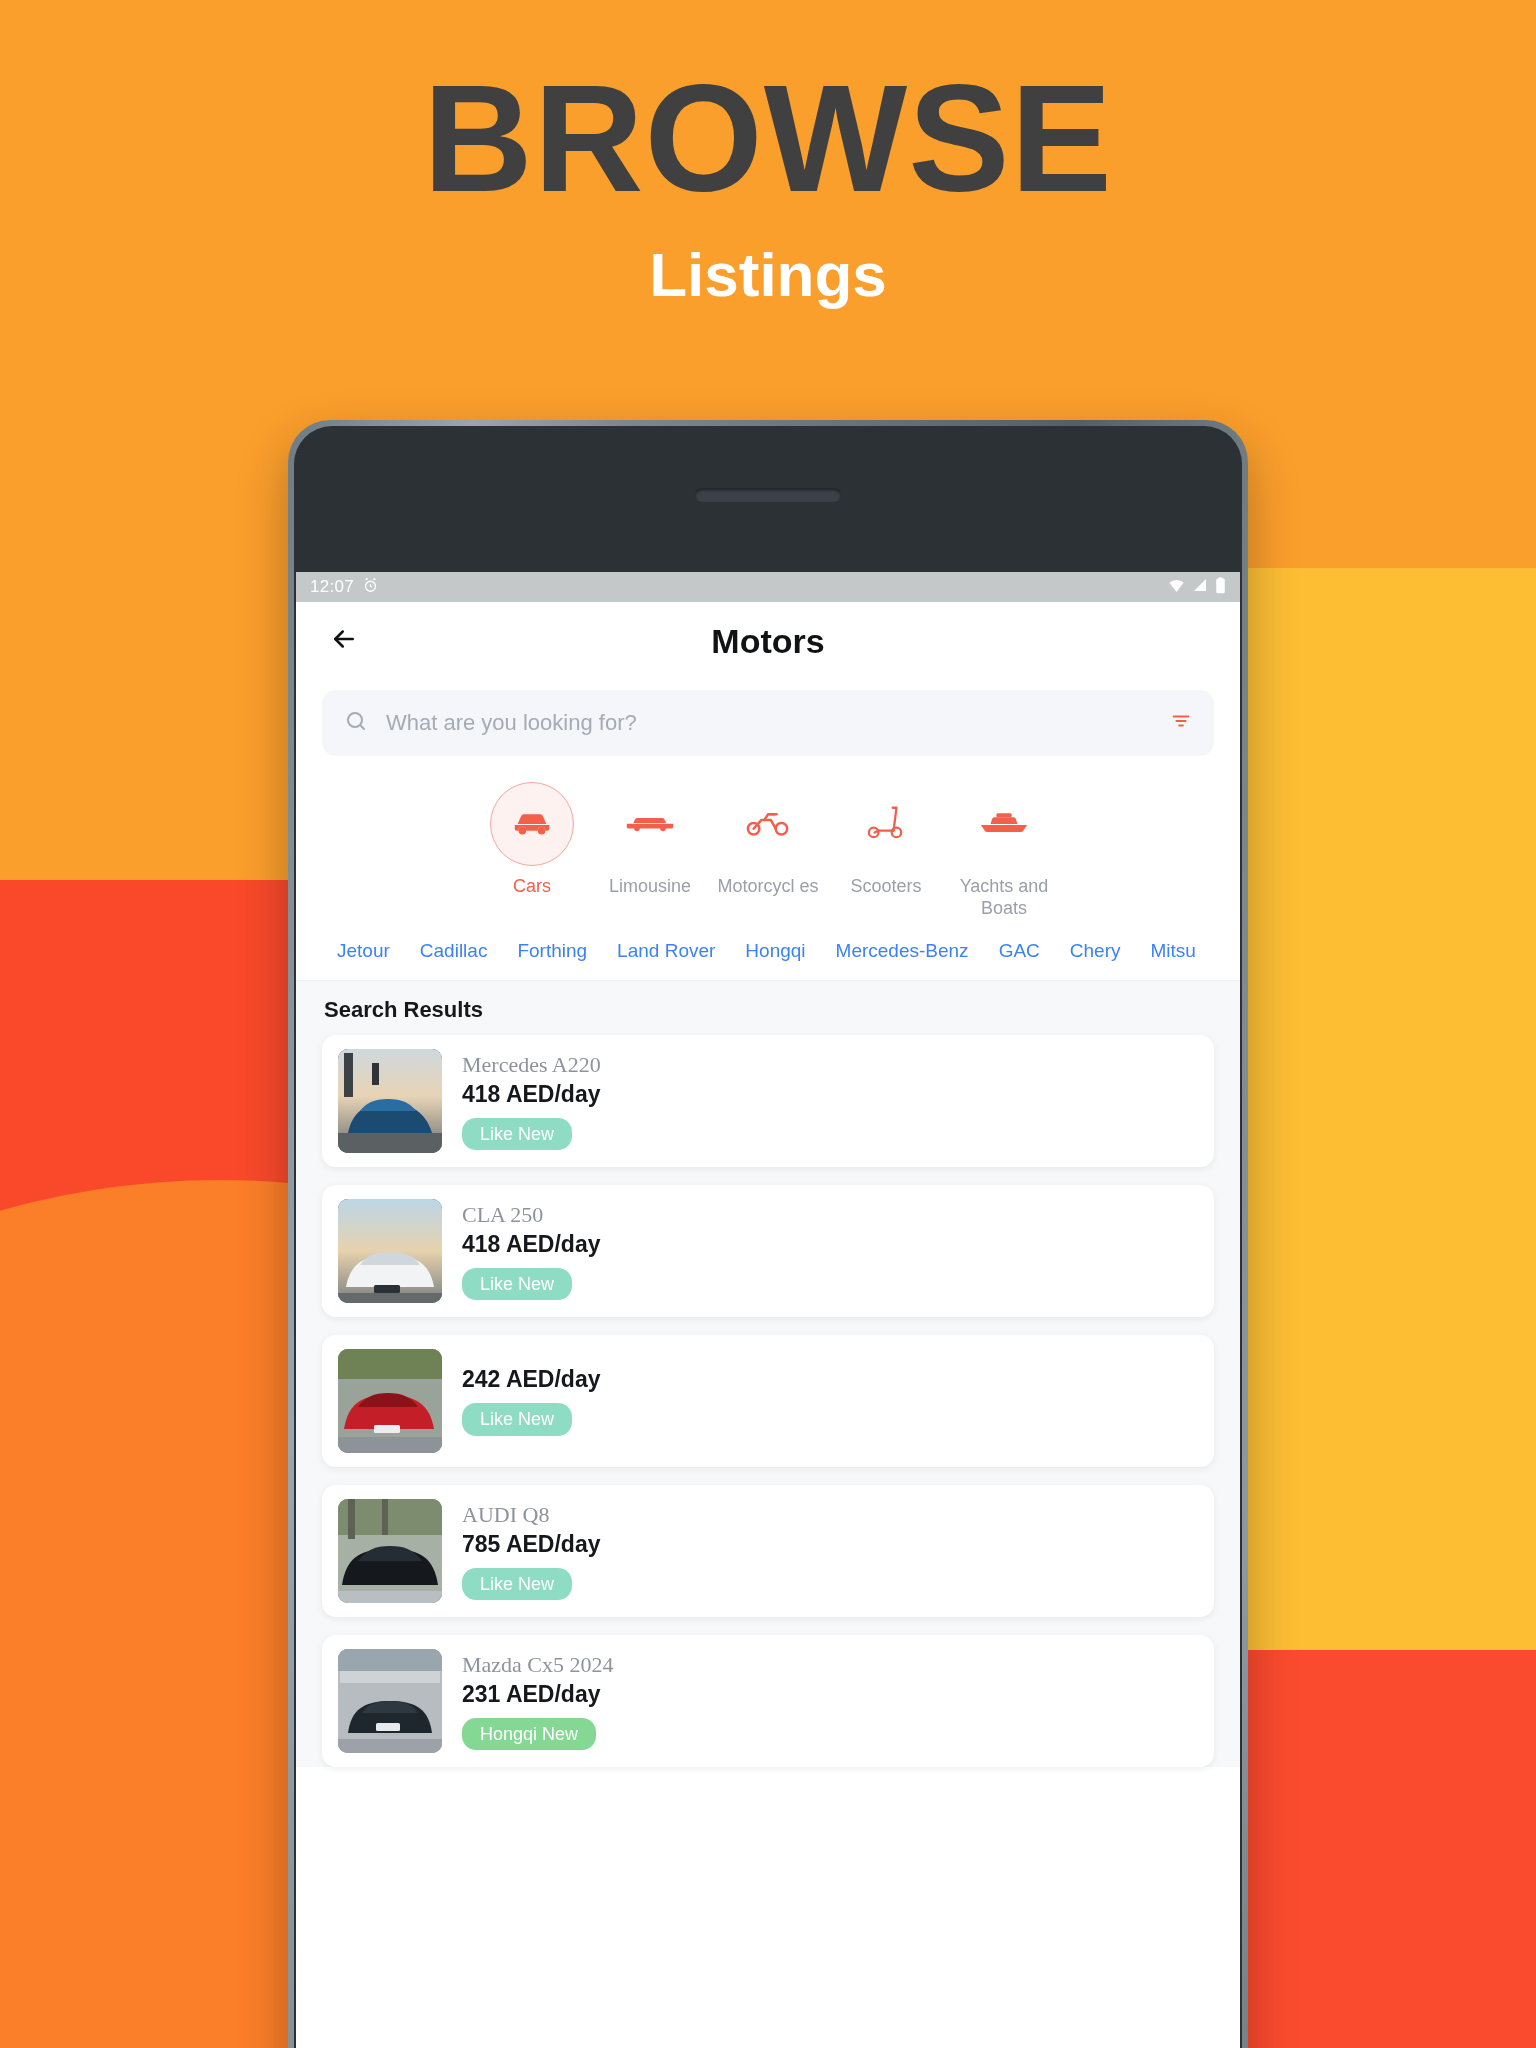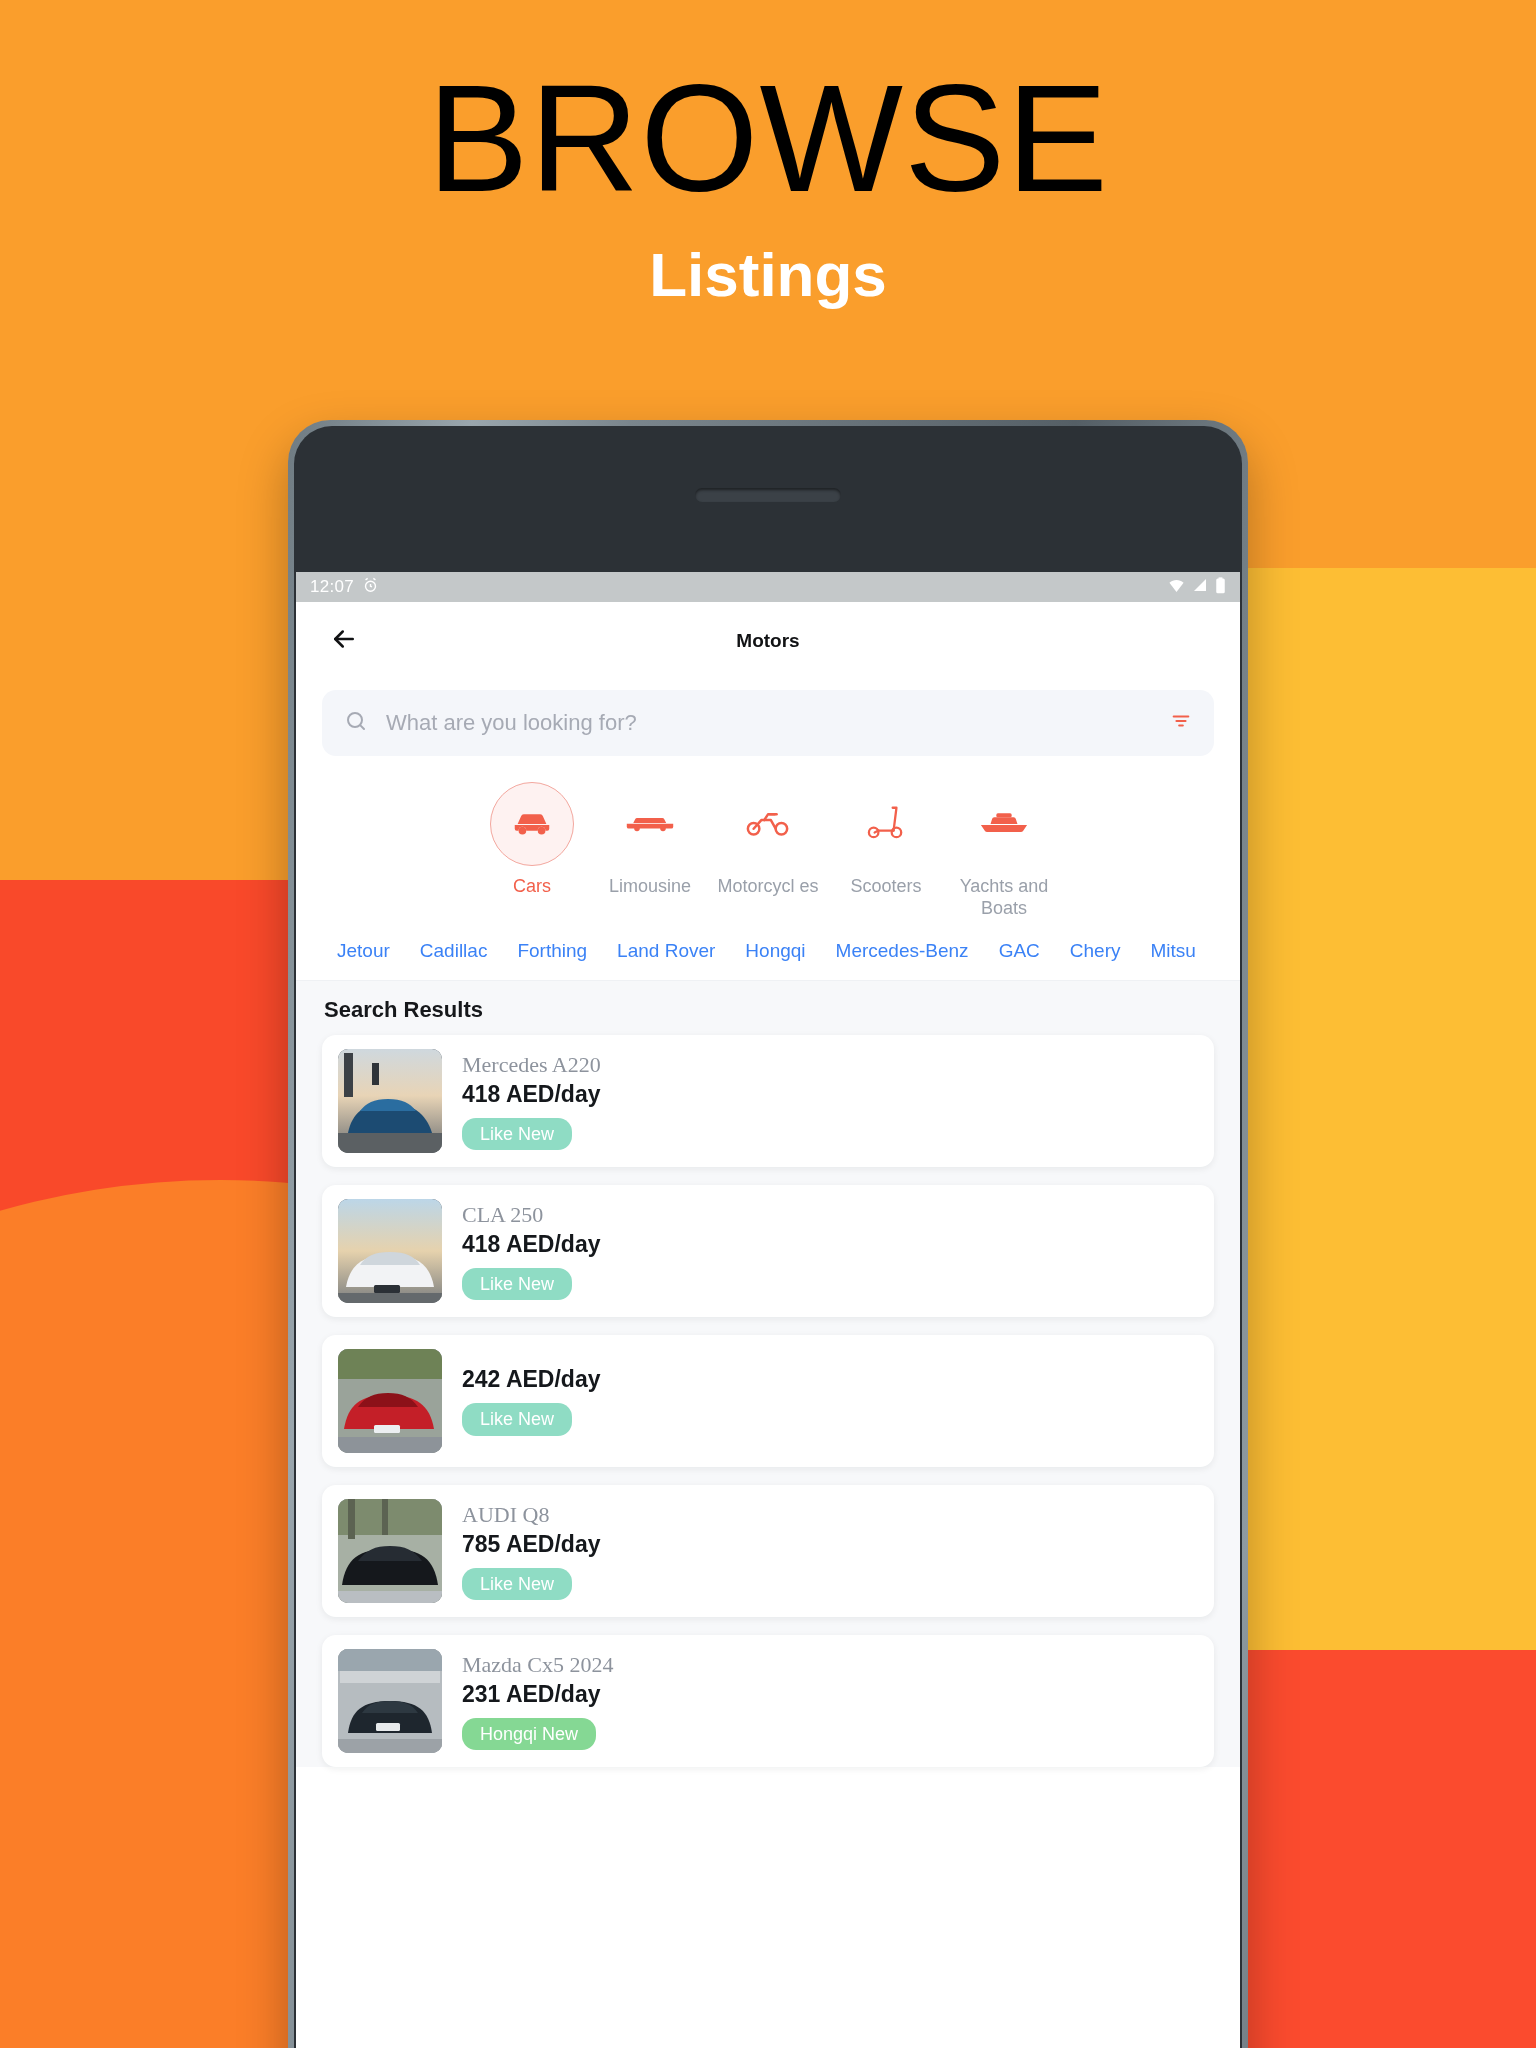--- a/index.html
+++ b/index.html
@@ -33,21 +33,21 @@
     background:#FB4B2E;
   }
   .bg-bottom-orange {
     position:absolute; left:0; bottom:0; width:845px; height:150px;
     background:#FB7E28;
   }
 
   
   #headings { position:absolute; top:0; left:0; width:1536px; z-index:3; text-align:center; }
   #browse-title {
-    font-size:152px; font-weight:normal; color:#000000;
+    font-size:152px; font-weight:bold; color:#404040;
     letter-spacing:1px; line-height:1; margin-top:62px;
   }
   #listings-subtitle {
     font-size:62px; font-weight:bold; color:#FFFFFF;
     margin-top:30px; line-height:1;
   }
 
   
   #tablet {
     position:absolute; left:288px; top:420px;
@@ -86,21 +86,21 @@
 
   
   #app-header {
     height:78px; background:#FFFFFF;
     display:flex; align-items:center; position:relative;
     padding:0 26px;
   }
   #back-button { width:44px; height:44px; display:flex; align-items:center; justify-content:center; cursor:pointer; }
   #app-title {
     position:absolute; left:0; right:0; text-align:center;
-    font-size:19px; font-weight:bold; color:#111214;
+    font-size:34px; font-weight:bold; color:#111214;
     pointer-events:none;
   }
 
   
   #search-wrap { padding:10px 26px 0 26px; background:#FFFFFF; }
   #search-bar {
     height:66px; background:#F4F6FA; border-radius:14px;
     display:flex; align-items:center; padding:0 22px; gap:18px;
   }
   #search-placeholder { flex:1; font-size:22px; color:#A6AAB4; }

